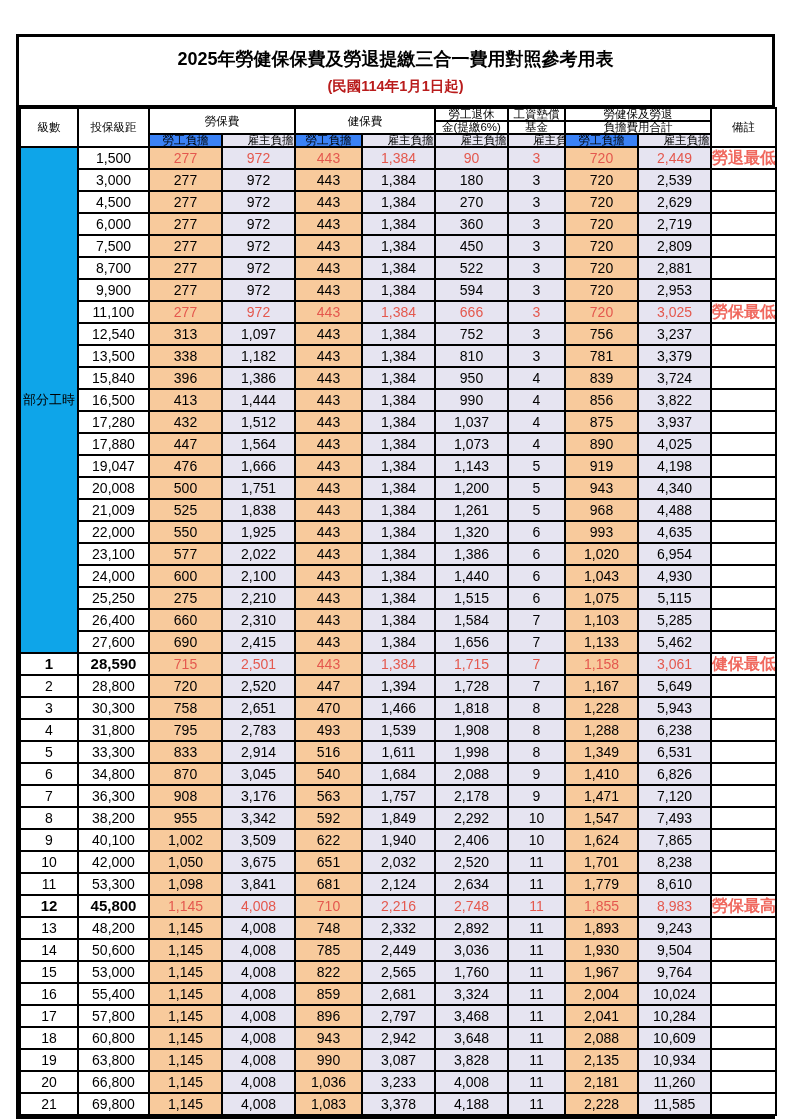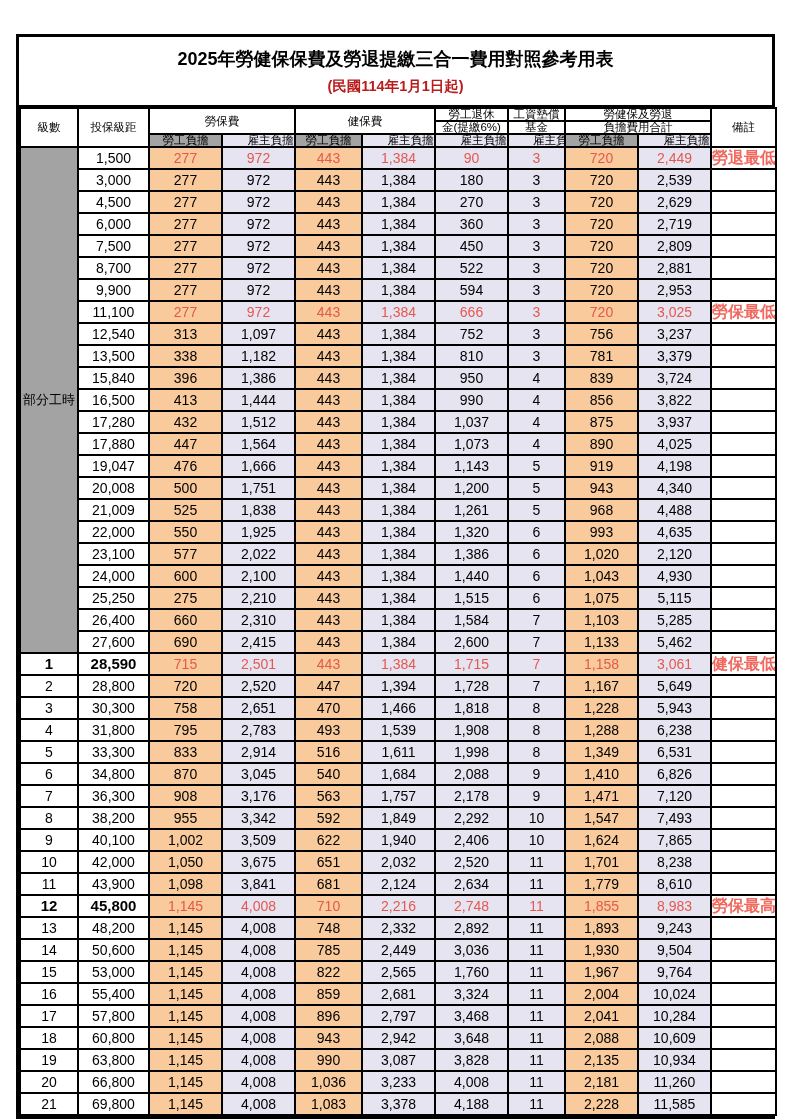--- a/index.html
+++ b/index.html
@@ -48,21 +48,21 @@
     white-space: nowrap;
   }
   .premium thead th {
     font-weight: normal;
     font-size: 11.5px;
     height: 11px;
     line-height: 11px;
     background: #fff;
     color: #000;
   }
-  .premium thead th.h-emp { background: #a3a3a3; }
+  .premium thead th.h-emp { background: #3b82f6; }
   .premium thead th.h-er  { background: #E6E4F1; padding-left: 24px; }
   .premium tbody td {
     font-size: 14px;
     height: 22px;
     line-height: 20px;
     color: #000;
   }
   .premium tbody td.emp { background: #F8CA9C; }
   .premium tbody td.er  { background: #E6E4F1; }
   .premium tbody td.level,
@@ -70,21 +70,21 @@
   .premium tbody td.remark { background: #fff; }
   .premium tbody td.remark {
     font-size: 16px;
     font-weight: bold;
     color: #F0685E;
     line-height: 20px;
     margin-left: 32px;
   }
   .premium tbody td.part-time {
     font-size: 13px;
-    background: #a3a3a3;
+    background: #0ea5e9;
     white-space: nowrap;
   }
   tr.red-row td.emp, tr.red-row td.er { color: #E4584E; }
   tr.bold-row td.level, tr.bold-row td.bracket {
     font-weight: bold;
     font-size: 15px;
   }
 </style>
 </head>
 <body>
@@ -355,21 +355,21 @@
         </tr>
         <tr>
           <td class="bracket">23,100</td>
           <td class="emp">577</td>
           <td class="er">2,022</td>
           <td class="emp">443</td>
           <td class="er">1,384</td>
           <td class="er">1,386</td>
           <td class="er">6</td>
           <td class="emp">1,020</td>
-          <td class="er">2,120</td>
+          <td class="er">6,954</td>
           <td class="remark"></td>
         </tr>
         <tr>
           <td class="bracket">24,000</td>
           <td class="emp">600</td>
           <td class="er">2,100</td>
           <td class="emp">443</td>
           <td class="er">1,384</td>
           <td class="er">1,440</td>
           <td class="er">6</td>
@@ -400,21 +400,21 @@
           <td class="emp">1,103</td>
           <td class="er">5,285</td>
           <td class="remark"></td>
         </tr>
         <tr>
           <td class="bracket">27,600</td>
           <td class="emp">690</td>
           <td class="er">2,415</td>
           <td class="emp">443</td>
           <td class="er">1,384</td>
-          <td class="er">2,600</td>
+          <td class="er">1,656</td>
           <td class="er">7</td>
           <td class="emp">1,133</td>
           <td class="er">5,462</td>
           <td class="remark"></td>
         </tr>
         <tr class="red-row bold-row">
           <td class="level">1</td>
           <td class="bracket">28,590</td>
           <td class="emp">715</td>
           <td class="er">2,501</td>
@@ -538,21 +538,21 @@
           <td class="emp">651</td>
           <td class="er">2,032</td>
           <td class="er">2,520</td>
           <td class="er">11</td>
           <td class="emp">1,701</td>
           <td class="er">8,238</td>
           <td class="remark"></td>
         </tr>
         <tr>
           <td class="level">11</td>
-          <td class="bracket">43,900</td>
+          <td class="bracket">53,300</td>
           <td class="emp">1,098</td>
           <td class="er">3,841</td>
           <td class="emp">681</td>
           <td class="er">2,124</td>
           <td class="er">2,634</td>
           <td class="er">11</td>
           <td class="emp">1,779</td>
           <td class="er">8,610</td>
           <td class="remark"></td>
         </tr>

